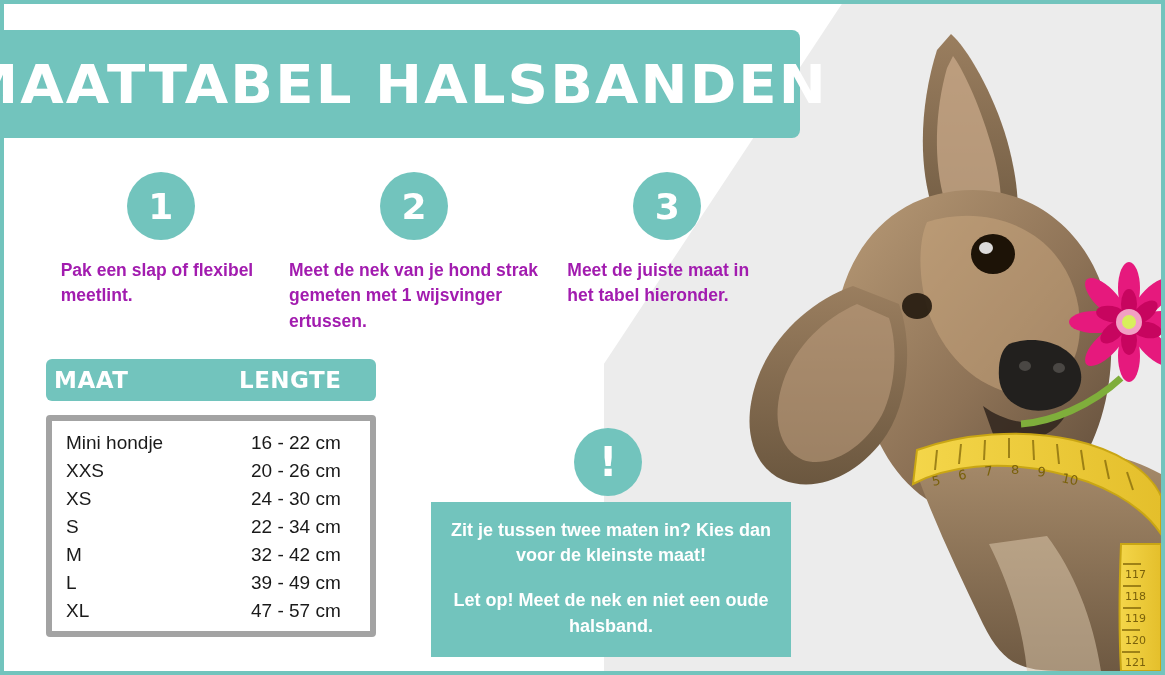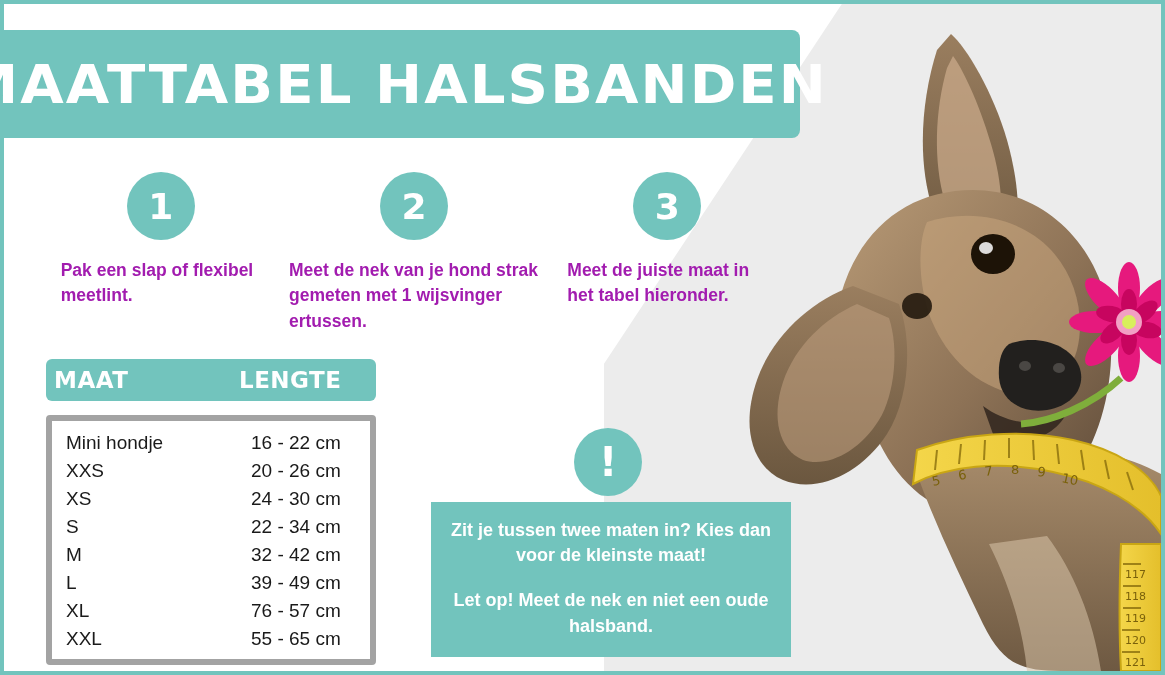--- a/index.html
+++ b/index.html
@@ -351,25 +351,21 @@
       <div class="t-row">
         <div class="c-size">M</div>
         <div class="c-len">32 - 42 cm</div>
       </div>
       <div class="t-row">
         <div class="c-size">L</div>
         <div class="c-len">39 - 49 cm</div>
       </div>
       <div class="t-row">
         <div class="c-size">XL</div>
-        <div class="c-len">76 - 57 cm</div>
-      </div>
-      <div class="t-row">
-        <div class="c-size">XXL</div>
-        <div class="c-len">55 - 65 cm</div>
+        <div class="c-len">47 - 57 cm</div>
       </div>
     </div>
   </div>
 
   <div class="excl-circle">!</div>
   <div class="note-box">
     <p>Zit je tussen twee maten in?
 Kies dan voor de kleinste maat!</p>
     <p>Let op! Meet de nek en niet een oude halsband.</p>
   </div>

